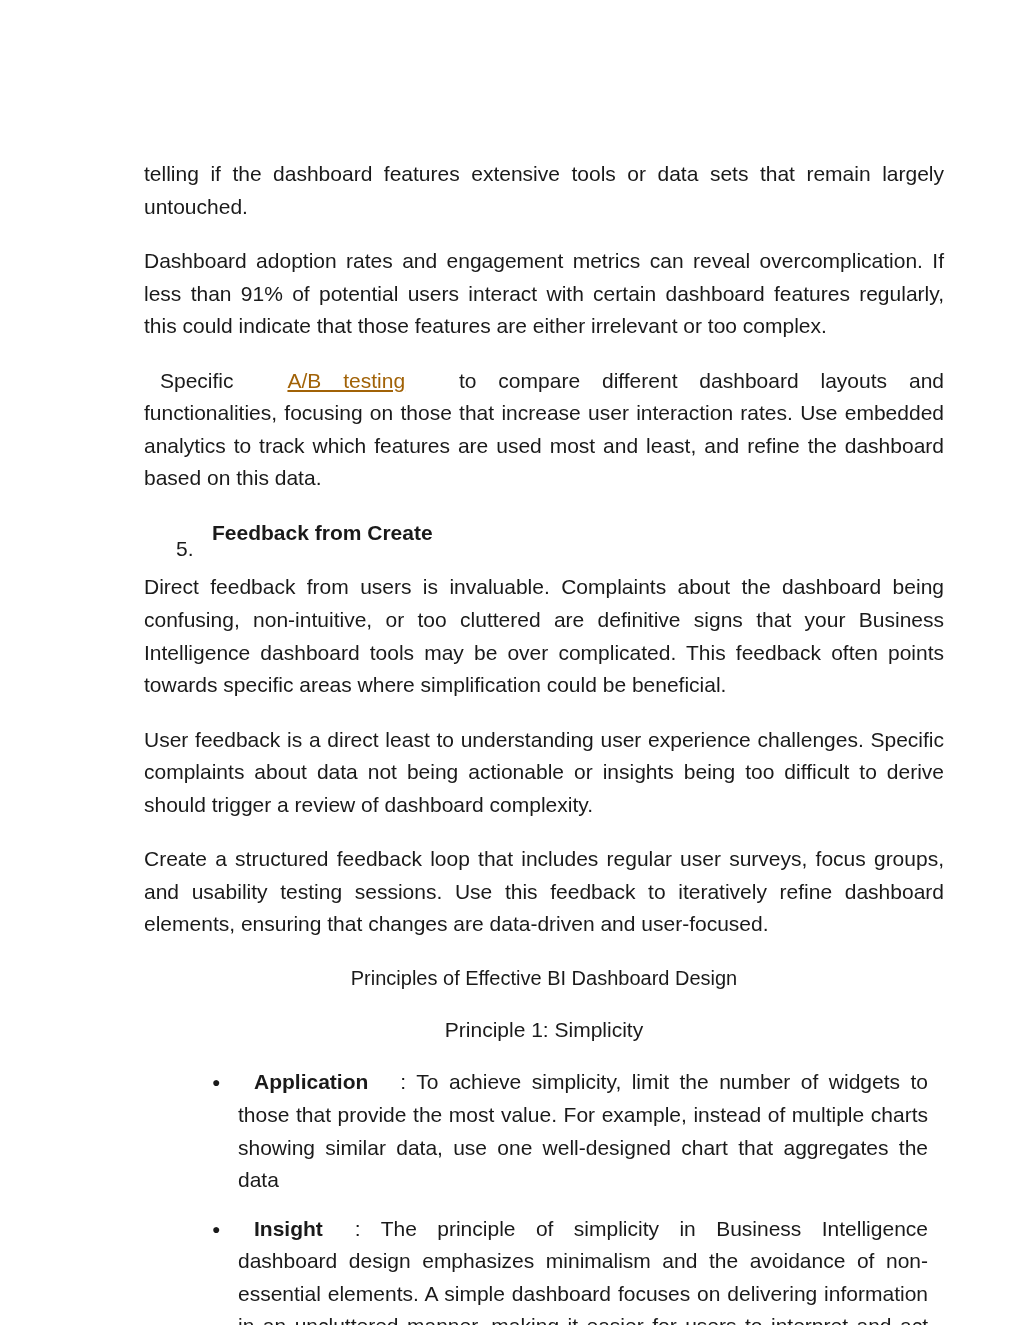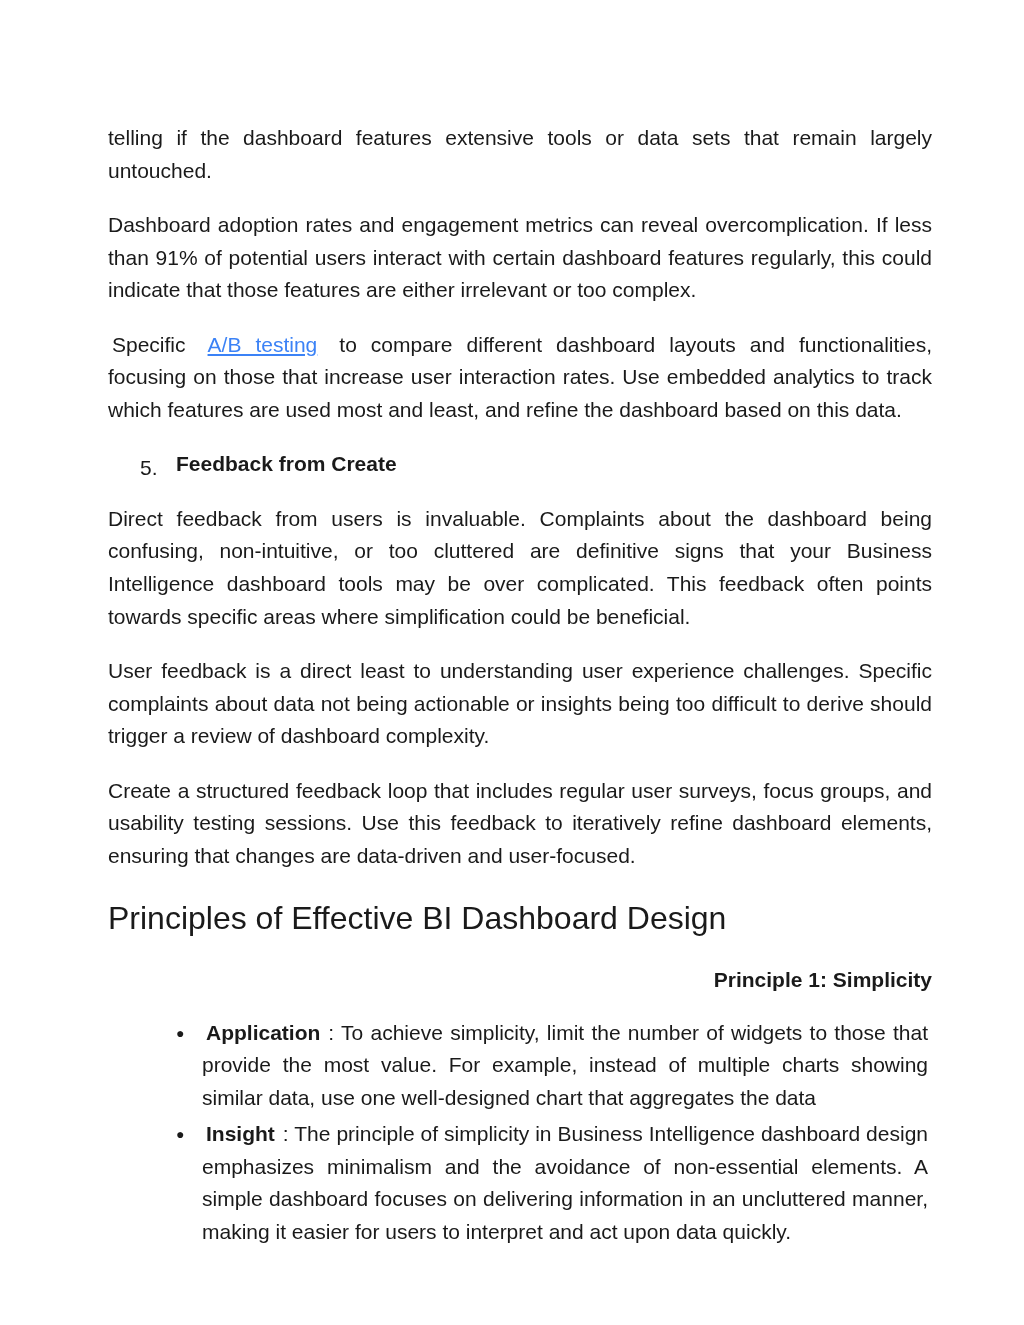--- a/index.html
+++ b/index.html
@@ -1,59 +1,59 @@
 <!DOCTYPE html>
 <html><head>
   <meta charset="utf-8">
   <style>
     * {
-      margin: 4px;
+      margin: 16px;
       padding: 0;
       box-sizing: border-box;
     }
     body {
       font-family: Arial, Helvetica, sans-serif;
       background: #ffffff;
       width: 1024px;
       padding: 110px 96px 60px 96px;
       color: #1a1a1a;
       font-size: 21px;
       line-height: 1.55;
     }
     p {
       text-align: justify;
       margin-bottom: 22px;
     }
     a.link {
-      color: #3b82f6;
+      color: #a16207;
     }
     .numbered-item {
       margin-left: 68px;
       margin-bottom: 22px;
       font-weight: bold;
       position: relative;
       padding-left: 0px;
     }
     .numbered-item .num {
       position: absolute;
       left: -36px;
       font-weight: normal;
     }
     h2.section-heading {
-      font-size: 32px;
+      font-size: 20px;
       font-weight: normal;
       margin-top: 22px;
       margin-bottom: 20px;
       color: #1a1a1a;
-      text-align: left;
+      text-align: center;
     }
     .subheading {
-      font-weight: bold;
+      font-weight: normal;
       margin-bottom: 20px;
-      text-align: right;
+      text-align: center;
     }
     ul.bullets {
       list-style: none;
       margin-left: 68px;
       padding-left: 0;
     }
     ul.bullets li {
       position: relative;
       padding-left: 26px;
       text-align: justify;

